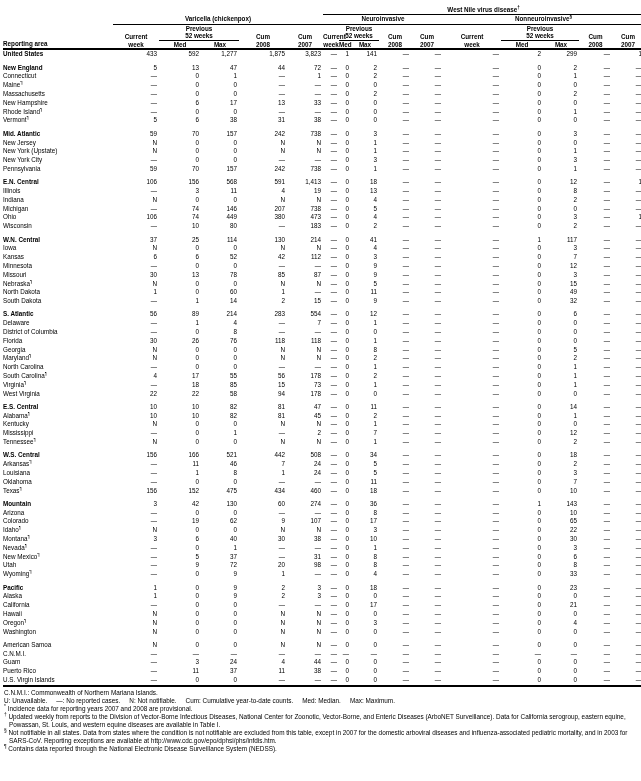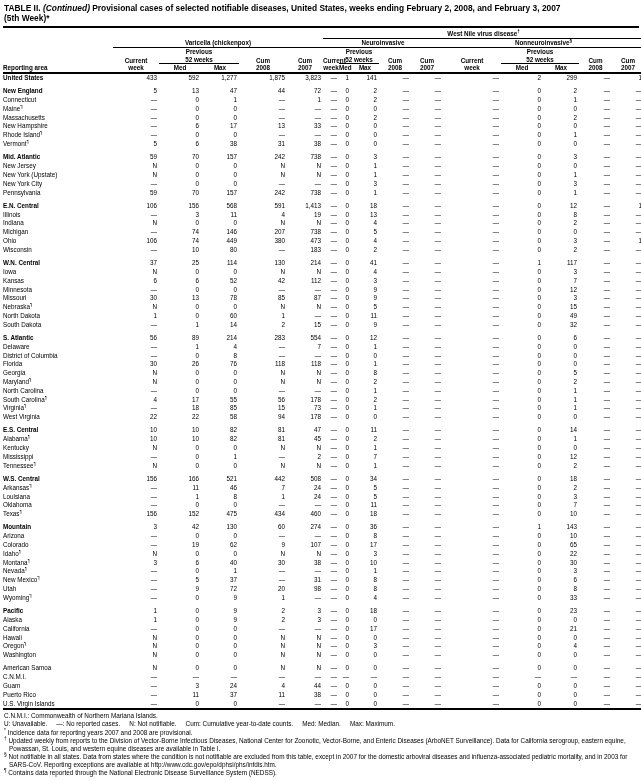--- a/index.html
+++ b/index.html
@@ -34,24 +34,20 @@
   .fn { font-size:6.4px; line-height:8.1px; }
   .fn.hang { padding-left:5px; text-indent:-5px; }
   .fn .seg { margin-right:9px; }
   .fn sup { font-size:4.8px; }
 </style>
 </head>
 <body>
 
 <div class="page">
 
-  <div class="title">
-    <div class="l1"><span>TABLE II.</span> <span class="cont">(Continued)</span> <span>Provisional cases of selected notifiable diseases, United States, weeks ending February 2, 2008, and February 3, 2007</span></div>
-    <div class="l2">(5th Week)*</div>
-  </div>
 
   <table>
     <colgroup>
       <col style="width:110px">
       <col style="width:46px">
         <col style="width:42px">
         <col style="width:38px">
         <col style="width:48px">
         <col style="width:36px">
       <col style="width:16px">

